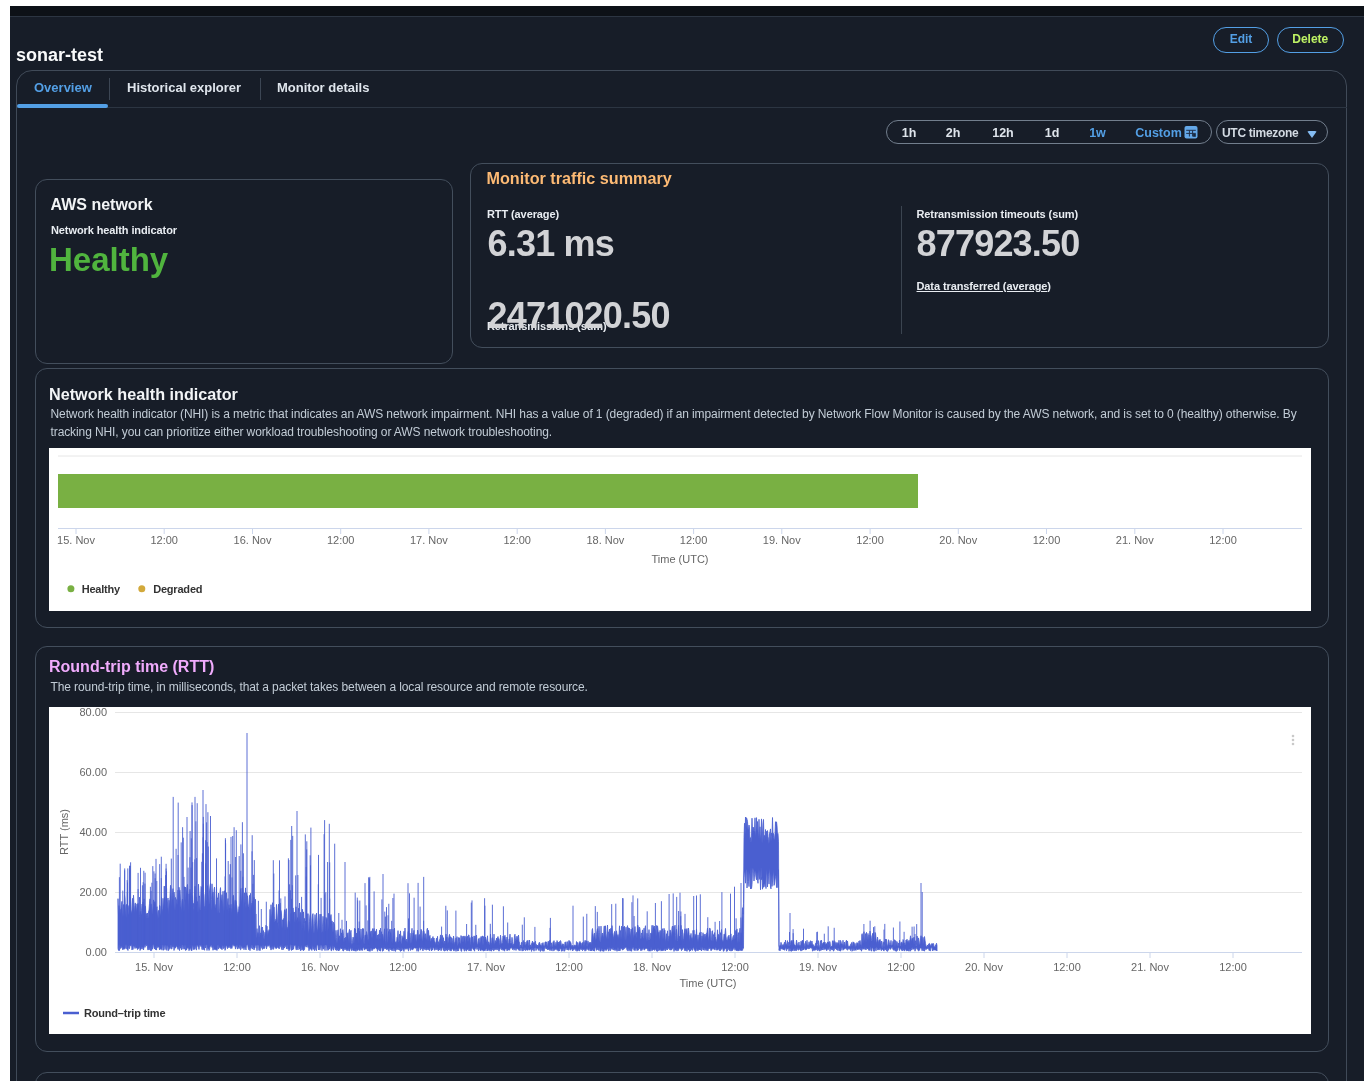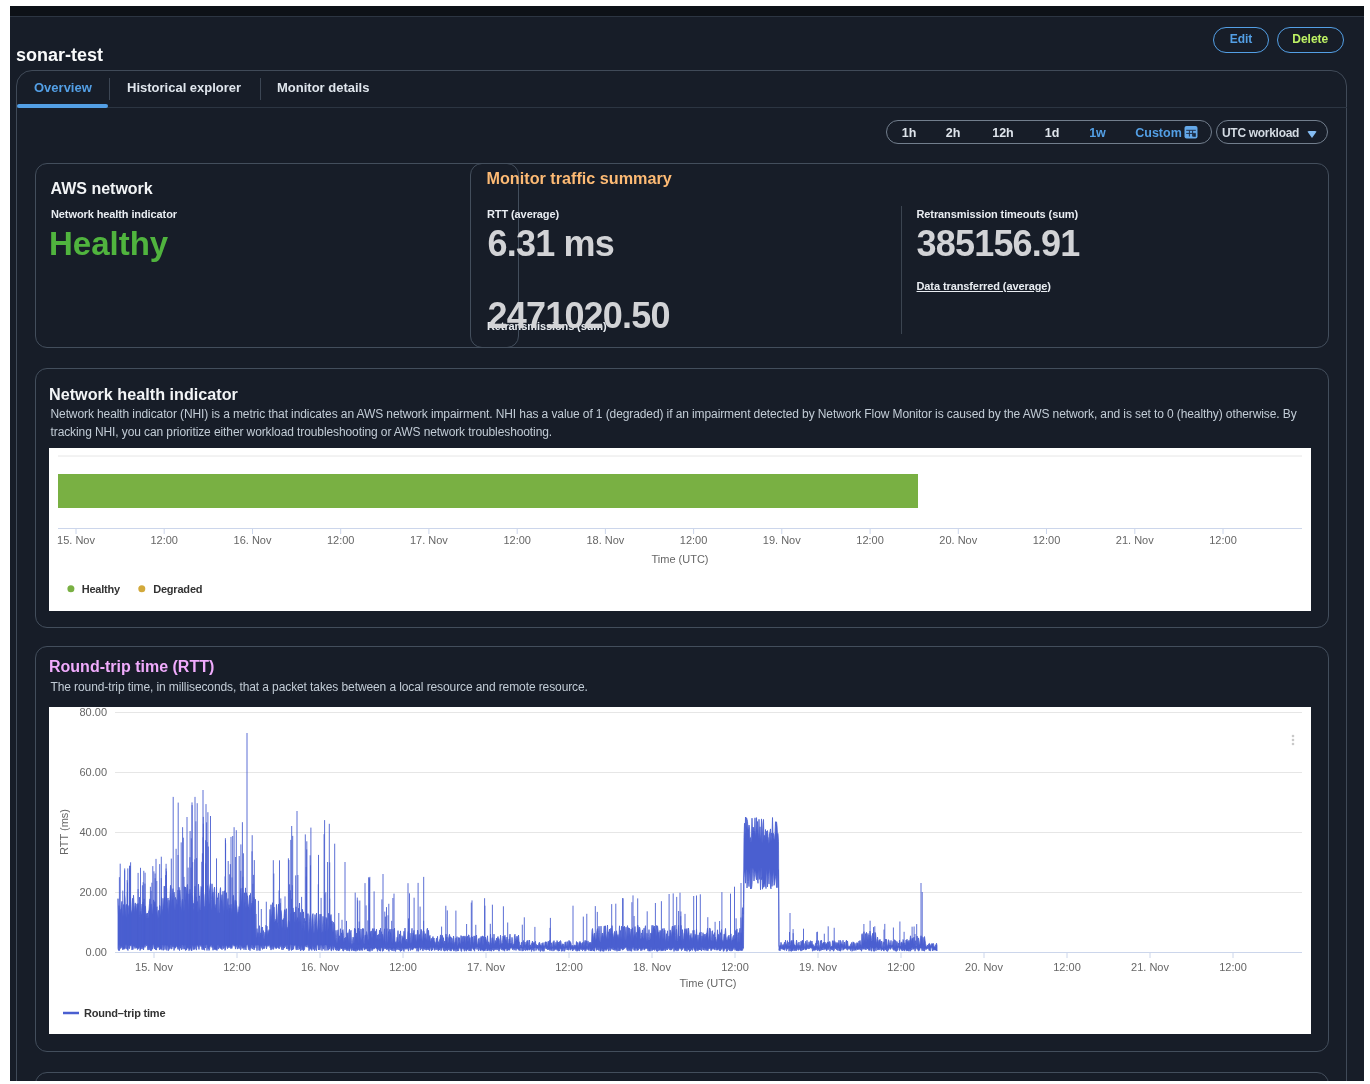--- a/index.html
+++ b/index.html
@@ -40,38 +40,38 @@
   <div class="seg" style="left:1125px;width:47px;color:#539fe5;">Custom</div>
   <svg class="abs" style="left:1174px;top:118.5px;" width="14" height="14" viewBox="0 0 14 14">
       <rect x="0.5" y="1" width="13" height="12.5" rx="2" fill="#64a8e8"></rect>
       <line x1="2.2" y1="5.3" x2="11.8" y2="5.3" stroke="#20304a" stroke-width="1"></line>
       <line x1="2.2" y1="8.4" x2="11.8" y2="8.4" stroke="#20304a" stroke-width="1"></line>
       <line x1="5.4" y1="5.3" x2="5.4" y2="11.5" stroke="#20304a" stroke-width="1"></line>
       <line x1="8.6" y1="5.3" x2="8.6" y2="11.5" stroke="#20304a" stroke-width="1"></line>
       <rect x="9.1" y="8.9" width="2.7" height="2.9" fill="#16283f"></rect>
     </svg>
   <div class="abs" style="left:1205.7px;top:114.2px;width:112.3px;height:24px;border:1.5px solid #727e8d;border-radius:12px;"></div>
-  <div class="abs" style="left:1212px;top:121.3px;font-size:12px;letter-spacing:-0.3px;font-weight:bold;color:#d3dae2;line-height:13px;">UTC workload</div>
+  <div class="abs" style="left:1212px;top:121.3px;font-size:12px;letter-spacing:-0.3px;font-weight:bold;color:#d3dae2;line-height:13px;">UTC timezone</div>
   <div class="abs" style="left:1296.5px;top:124.5px;width:0;height:0;border-left:5.5px solid transparent;border-right:5.5px solid transparent;border-top:7px solid #85bcf2;border-radius:2px;"></div>
 
-  <div class="card" style="left:25px;top:157px;width:484px;height:185px;">
+  <div class="card" style="left:25px;top:173px;width:418px;height:185px;">
     <div class="abs" style="left:14.5px;top:15px;font-size:16px;font-weight:bold;color:#f2f4f6;line-height:19px;">AWS network</div>
     <div class="abs lbl" style="left:15px;top:45px;">Network health indicator</div>
     <div class="abs" style="left:13px;top:63.1px;font-size:33px;font-weight:bold;color:#50b43e;line-height:33px;">Healthy</div>
   </div>
 
   <div class="card" style="left:460px;top:157px;width:859px;height:185px;">
     <div class="abs" style="left:15.5px;top:5px;font-size:16.2px;font-weight:bold;color:#fdba74;line-height:19px;">Monitor traffic summary</div>
     <div class="abs" style="left:430px;top:42px;width:1px;height:128px;background:#3b4450;"></div>
     <div class="abs lbl" style="left:16px;top:45px;">RTT (average)</div>
     <div class="abs val" style="left:16.5px;top:61.6px;">6.31 ms</div>
     <div class="abs lbl" style="left:16px;top:116.8px;margin-top:40px;">Retransmissions (sum)</div>
     <div class="abs val" style="left:16.5px;top:133.6px;">2471020.50</div>
     <div class="abs lbl" style="left:445.5px;top:45px;">Retransmission timeouts (sum)</div>
-    <div class="abs val" style="left:445.5px;top:61.6px;">385156.91</div>
+    <div class="abs val" style="left:445.5px;top:61.6px;">877923.50</div>
     <div class="abs lbl" style="left:445.5px;top:116.8px;text-decoration:underline;">Data transferred (average)</div>
   </div>
 
   <div class="card" style="left:25px;top:362px;width:1294px;height:260px;">
     <div class="abs" style="left:13px;top:16.7px;font-size:16.2px;font-weight:bold;color:#f2f4f6;line-height:17px;">Network health indicator</div>
     <div class="abs" style="left:14.5px;top:36px;width:1256px;font-size:12px;letter-spacing:-0.1px;line-height:18px;color:#c2ccd6;">Network health indicator (NHI) is a metric that indicates an AWS network impairment. NHI has a value of 1 (degraded) if an impairment detected by Network Flow Monitor is caused by the AWS network, and is set to 0 (healthy) otherwise. By tracking NHI, you can prioritize either workload troubleshooting or AWS network troubleshooting.</div>
   </div>
   <div class="wpanel" style="left:39px;top:442px;width:1262px;height:163px;">
     <svg width="1262" height="163" viewBox="0 0 1262 163">
       <line x1="9" y1="8" x2="1253" y2="8" stroke="#e6e6e6" stroke-width="1"></line>

